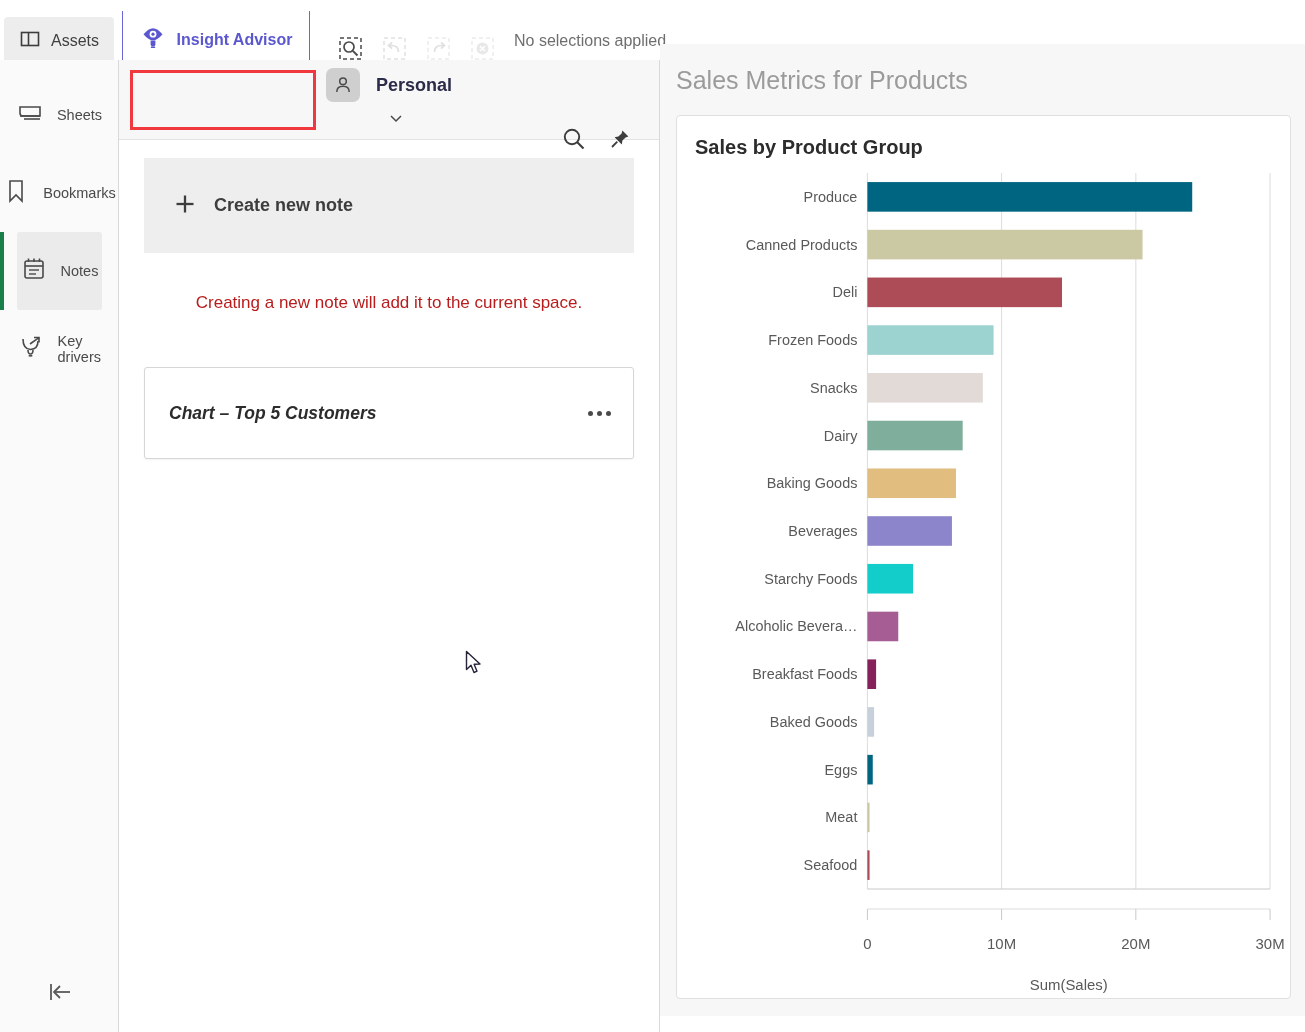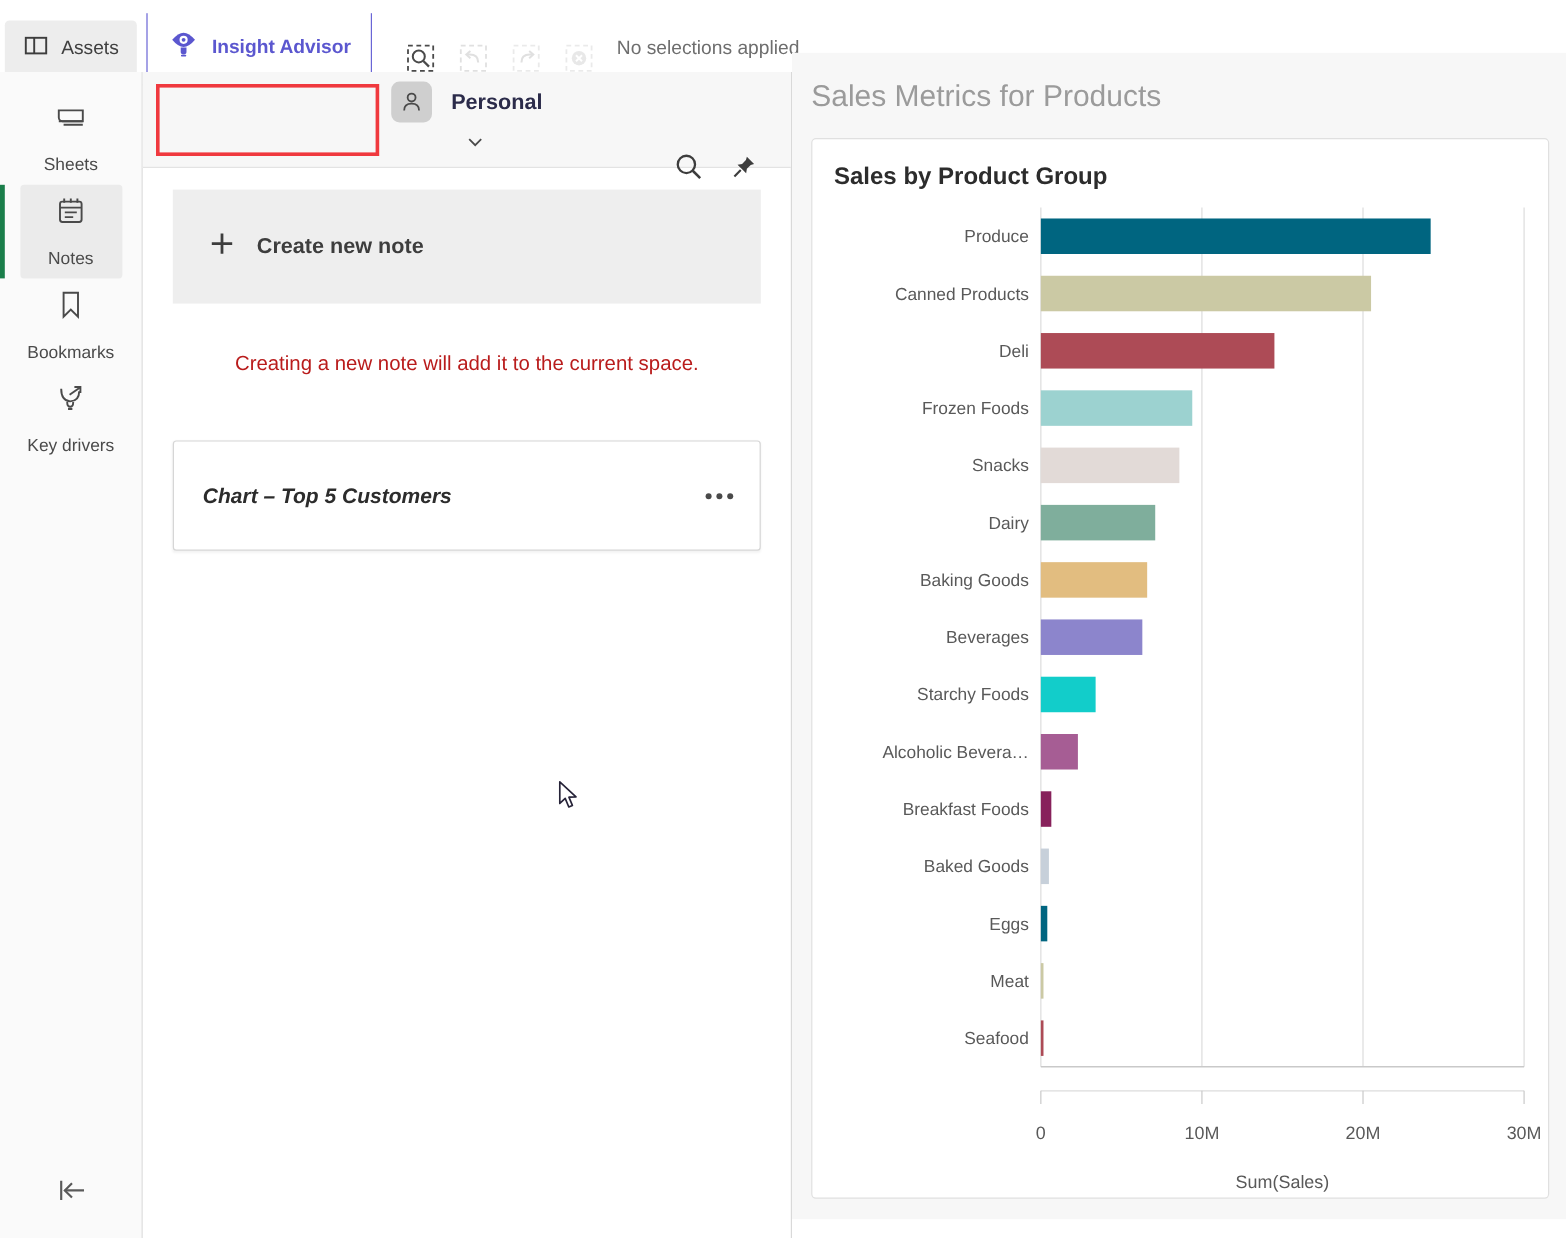--- a/index.html
+++ b/index.html
@@ -39,22 +39,22 @@
   .sel-btn.disabled { cursor: default; opacity: .42; }
   .sel-text { margin-left: 10px; font-size: 16px; color: #6e6e6e; align-self: center; }
 
   
   .rail {
     position: absolute; top: 60px; left: 0; width: 119px; height: 972px;
     background: #fafafa; border-right: 1px solid #d9d9d9;
   }
   .rail-item {
     position: relative; width: 85px; margin: 0 auto; height: 78px;
-    display: flex; flex-direction: column; align-items: center;
-    justify-content: center; gap: 13px; cursor: pointer; border-radius: 3px; text-align: center;
+    display: flex; flex-direction: row; align-items: center;
+    justify-content: center; gap: 13px; cursor: pointer; border-radius: 3px;
   }
   .rail-item .lbl { font-size: 14.5px; color: #4a4a4a; }
   .rail-item.active { background: #ebebeb; }
   .rail-item.active::before {
     content: ""; position: absolute; left: -17px; top: 0;
     width: 4px; height: 78px; background: #1a7e4a;
   }
   .rail-spacer { height: 16px; }
   .rail-collapse {
     position: absolute; bottom: 18px; left: 0; width: 119px; height: 44px;
@@ -211,42 +211,42 @@
       <span>
         <svg width="28" height="28" viewBox="0 0 28 28">
           <path d="M4 8 h20 v9 h-17 a3 3 0 0 1 -3 -3 Z" fill="none" stroke="#4a4a4a" stroke-width="1.6"></path>
           <line x1="4" y1="17" x2="24" y2="17" stroke="#4a4a4a" stroke-width="1.6"></line>
           <line x1="8" y1="20" x2="24" y2="20" stroke="#4a4a4a" stroke-width="1.6"></line>
         </svg>
       </span>
       <span class="lbl">Sheets</span>
     </div>
 
+    <div class="rail-item">
+      <span>
+        <svg width="28" height="28" viewBox="0 0 28 28">
+          <path d="M8 4 h12 v20 l-6 -6 l-6 6 Z" fill="none" stroke="#4a4a4a" stroke-width="1.6"></path>
+        </svg>
+      </span>
+      <span class="lbl">Bookmarks</span>
+    </div>
+
     <div class="rail-item active">
       <span>
         <svg width="28" height="28" viewBox="0 0 28 28">
           <rect x="5" y="6" width="18" height="17" rx="2" fill="none" stroke="#4a4a4a" stroke-width="1.6"></rect>
           <line x1="5" y1="11" x2="23" y2="11" stroke="#4a4a4a" stroke-width="1.6"></line>
           <line x1="8.5" y1="3.5" x2="8.5" y2="7" stroke="#4a4a4a" stroke-width="1.6"></line>
           <line x1="14" y1="3.5" x2="14" y2="7" stroke="#4a4a4a" stroke-width="1.6"></line>
           <line x1="19.5" y1="3.5" x2="19.5" y2="7" stroke="#4a4a4a" stroke-width="1.6"></line>
           <line x1="9" y1="15" x2="19" y2="15" stroke="#4a4a4a" stroke-width="1.4"></line>
           <line x1="9" y1="19" x2="16" y2="19" stroke="#4a4a4a" stroke-width="1.4"></line>
         </svg>
       </span>
       <span class="lbl">Notes</span>
-    </div>
-
-    <div class="rail-item">
-      <span>
-        <svg width="28" height="28" viewBox="0 0 28 28">
-          <path d="M8 4 h12 v20 l-6 -6 l-6 6 Z" fill="none" stroke="#4a4a4a" stroke-width="1.6"></path>
-        </svg>
-      </span>
-      <span class="lbl">Bookmarks</span>
     </div>
 
     <div class="rail-item">
       <span>
         <svg width="28" height="28" viewBox="0 0 28 28">
           <path d="M6 6 Q6 16 13.5 16.5 Q21 16 21 8" fill="none" stroke="#4a4a4a" stroke-width="1.6"></path>
           <polyline points="17,4.5 22,4.5 22,9.5" fill="none" stroke="#4a4a4a" stroke-width="1.6"></polyline>
           <line x1="13" y1="11" x2="22" y2="4.7" stroke="#4a4a4a" stroke-width="1.6"></line>
           <path d="M11 17 Q11 21 13.5 21 Q16 21 16 17" fill="none" stroke="#4a4a4a" stroke-width="1.6"></path>
           <line x1="11.7" y1="22.8" x2="15.3" y2="22.8" stroke="#4a4a4a" stroke-width="1.6"></line>

